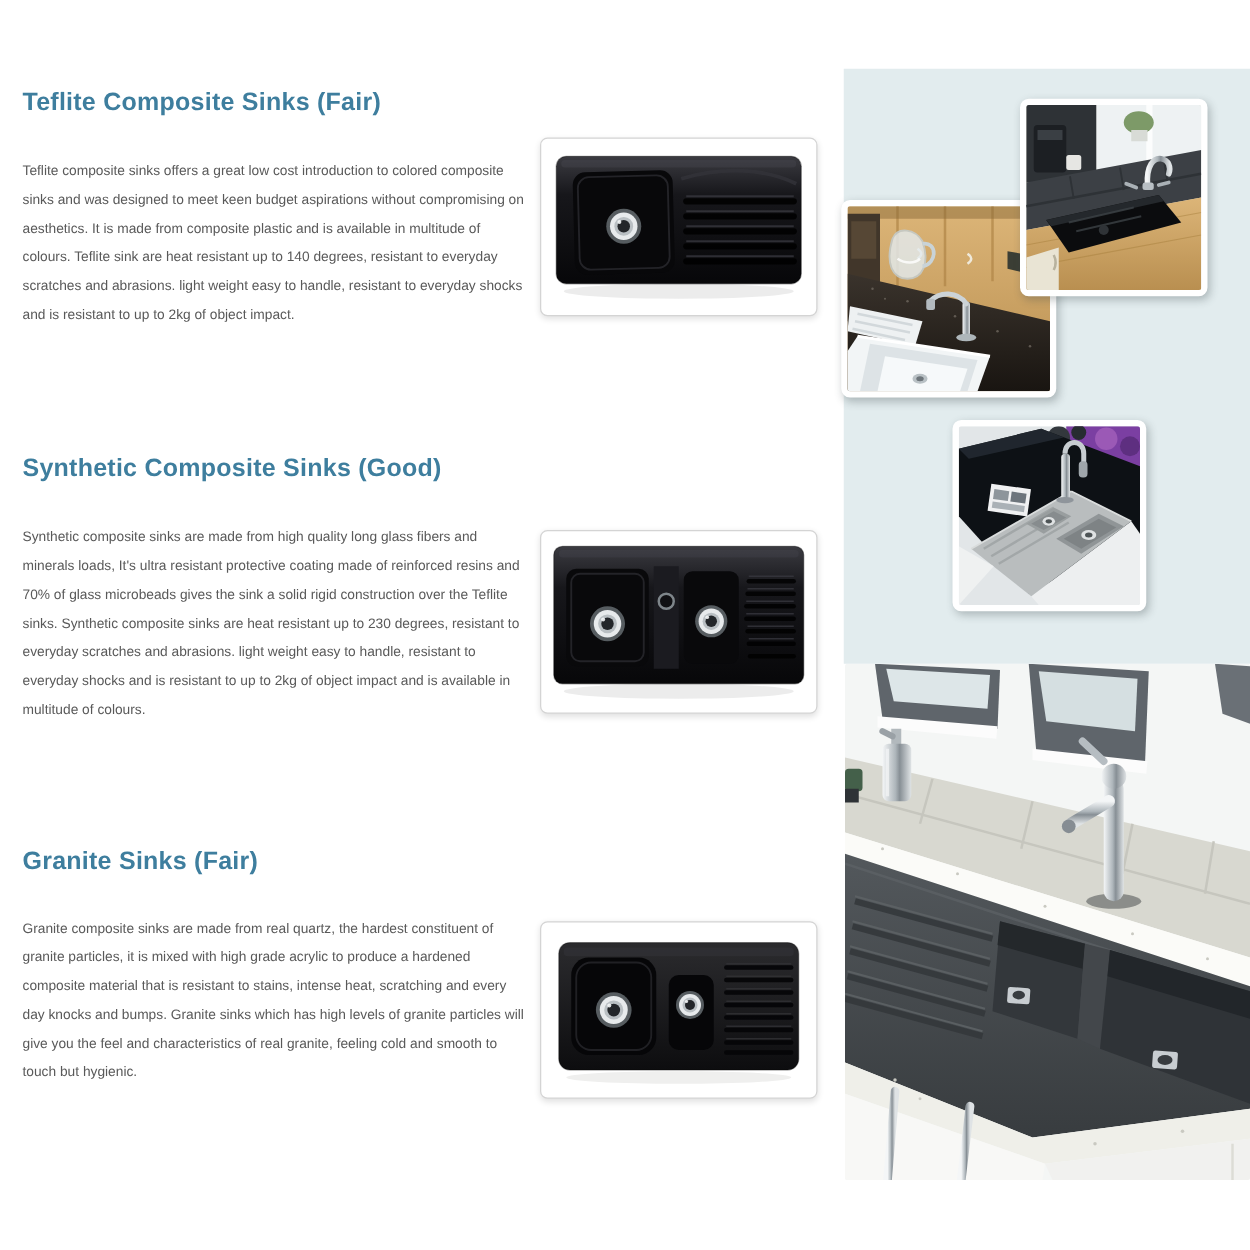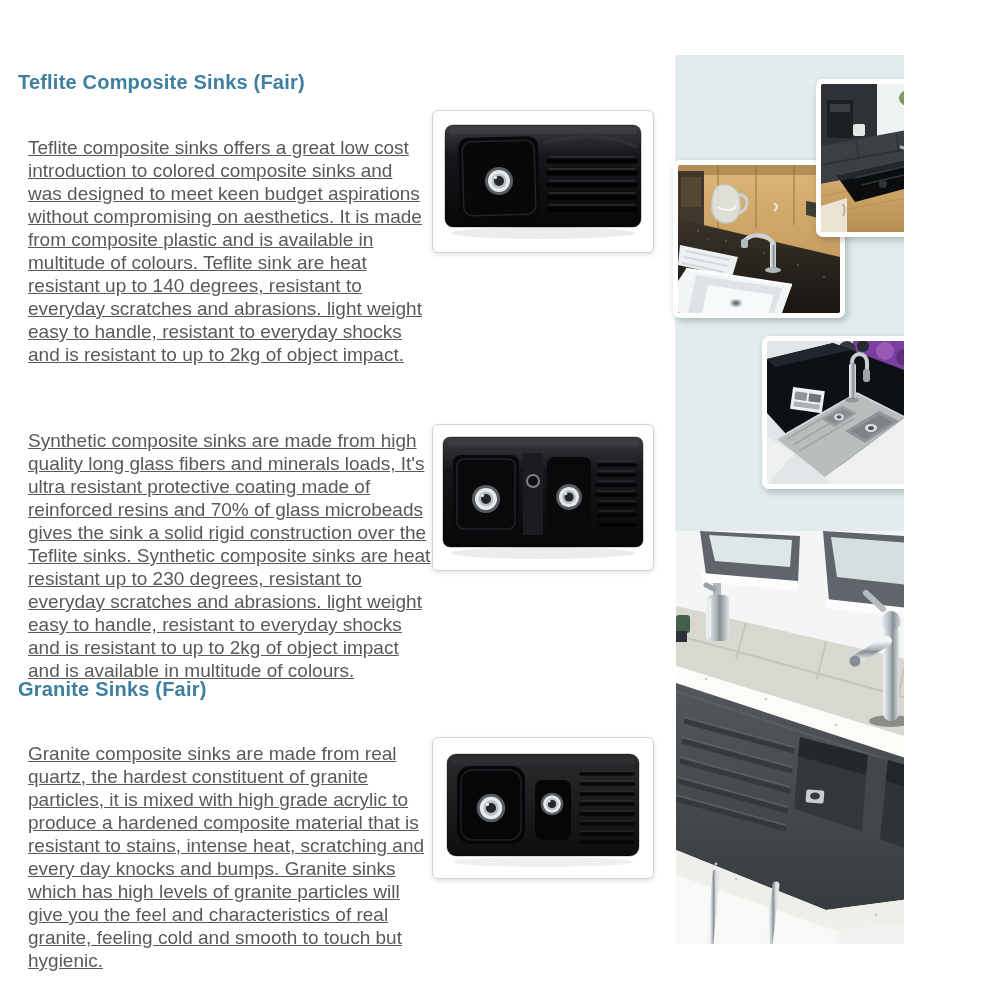--- a/index.html
+++ b/index.html
@@ -1,21 +1,21 @@
 <!DOCTYPE html>
 <html><head>
 <meta charset="utf-8">
 <style>
   html,body{margin:0;padding:0;background:#fff;}
-  .page{position:relative;width:904px;height:1000px;background:#fff;overflow:hidden;
+  .page{position:relative;width:1000px;height:1000px;background:#fff;overflow:hidden;
         font-family:"Liberation Sans",sans-serif;}
   h2.sec{position:absolute;left:18px;margin:0;font-size:20px;line-height:1;
          font-weight:bold;color:#3e7e9e;letter-spacing:.2px;}
-  p.sec{position:absolute;left:18px;width:403px;margin:10px;font-size:19px;
-        line-height:23px;color:#595959;text-decoration:underline;}
+  p.sec{position:absolute;left:18px;width:403px;margin:0;font-size:11px;
+        line-height:23px;color:#595959;}
   .pbox{position:absolute;left:432px;width:220px;margin:0;background:#fff;
         border:1px solid #d4d4d4;border-radius:6px;box-shadow:0 2px 5px rgba(0,0,0,.12);}
   .pbox svg{display:block;width:100%;height:100%;}
   .panel{position:absolute;left:675px;top:55px;width:325px;height:476px;background:#e2ecee;}
   .photo{position:absolute;margin:0;background:#fff;border:5px solid #fff;border-radius:7px;
          box-shadow:2px 3px 7px rgba(60,70,75,.32);}
   .photo svg{display:block;border-radius:2px;}
   .photoA{left:816px;top:79px;width:140px;height:148px;}
   .photoB{left:673px;top:160px;width:162px;height:148px;}
   .photoC{left:762px;top:336px;width:145px;height:143px;}
@@ -70,20 +70,21 @@
       <circle cx="-3.5" cy="-3.5" r="1.6" fill="#f4f6f7" opacity=".9"></circle>
     </g>
   </defs>
 </svg>
 
 <div class="page">
 
   <h2 class="sec" style="top:72px">Teflite Composite Sinks (Fair)</h2>
   <p class="sec" style="top:126px">Teflite composite sinks offers a great low cost introduction to colored composite sinks and was designed to meet keen budget aspirations without compromising on aesthetics. It is made from composite plastic and is available in multitude of colours. Teflite sink are heat resistant up to 140 degrees, resistant to everyday scratches and abrasions. light weight easy to handle, resistant to everyday shocks and is resistant to up to 2kg of object impact.</p>
 
+  <h2 class="sec" style="top:365px">Synthetic Composite Sinks (Good)</h2>
   <p class="sec" style="top:419px">Synthetic composite sinks are made from high quality long glass fibers and minerals loads, It's ultra resistant protective coating made of reinforced resins and 70% of glass microbeads gives the sink a solid rigid construction over the Teflite sinks. Synthetic composite sinks are heat resistant up to 230 degrees, resistant to everyday scratches and abrasions. light weight easy to handle, resistant to everyday shocks and is resistant to up to 2kg of object impact and is available in multitude of colours.</p>
 
   <h2 class="sec" style="top:679px">Granite Sinks (Fair)</h2>
   <p class="sec" style="top:732px">Granite composite sinks are made from real quartz, the hardest constituent of granite particles, it is mixed with high grade acrylic to produce a hardened composite material that is resistant to stains, intense heat, scratching and every day knocks and bumps. Granite sinks which has high levels of granite particles will give you the feel and characteristics of real granite, feeling cold and smooth to touch but hygienic.</p>
 
   <figure class="pbox" style="top:110px;height:141px">
     <svg viewBox="0 0 220 141">
       <ellipse cx="110" cy="122" rx="92" ry="6" fill="#ececec"></ellipse>
       <rect x="12" y="14" width="196" height="102" rx="8" fill="url(#gBody)" stroke="#000" stroke-opacity=".35"></rect>
       <rect x="16" y="17" width="188" height="6" rx="3" fill="#4a4a52" opacity=".35"></rect>

